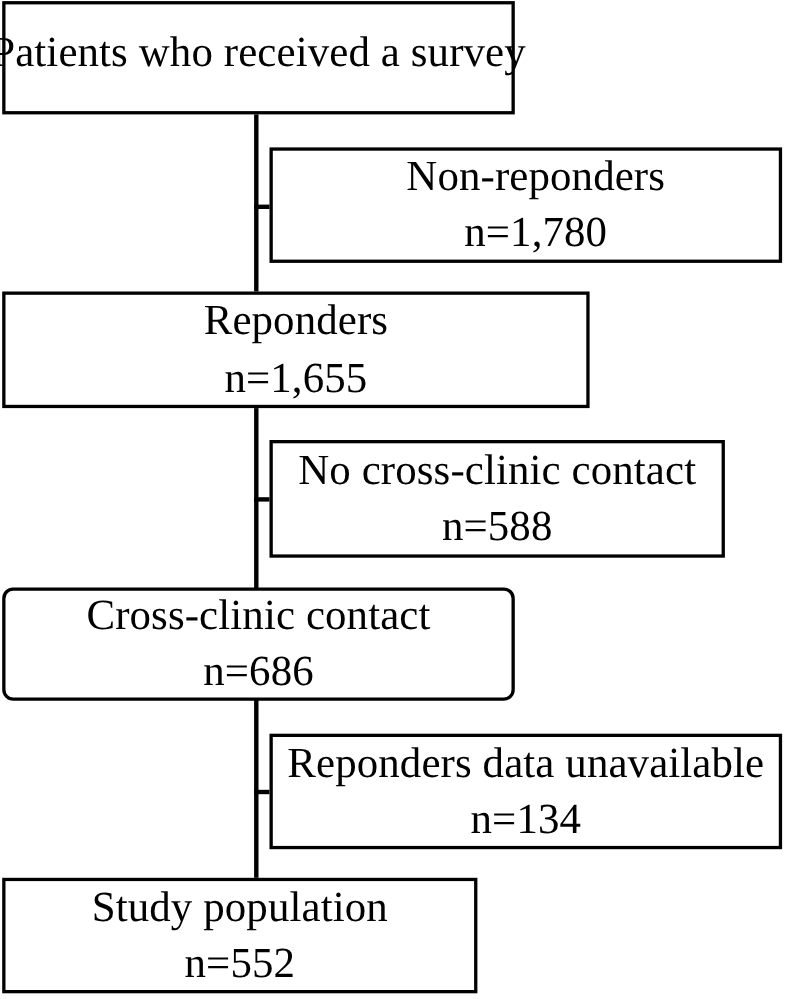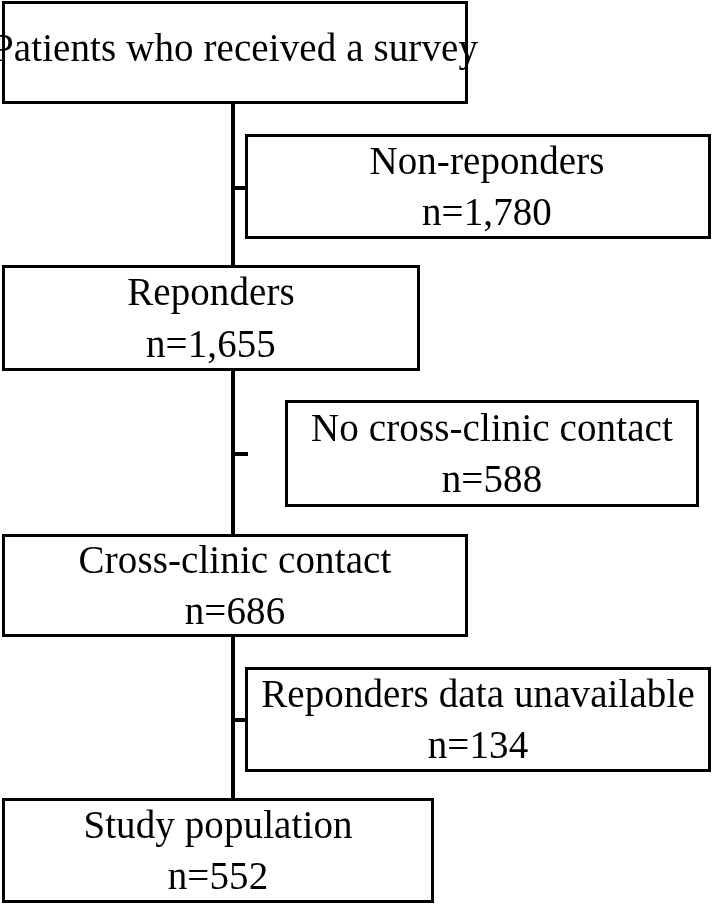--- a/index.html
+++ b/index.html
@@ -77,31 +77,31 @@
 
   <div class="node main" style="left:2px; top:1px; width:466px; height:103px;">
     <span class="node-label">Patients who received a survey</span>
   </div>
 
   <div class="node exclusion" style="left:245px; top:134px; width:466px; height:105px;padding-left:18px;">
     <span class="node-label">Non-reponders</span>
     <span class="node-count">n=1,780</span>
   </div>
 
-  <div class="node main" style="left:2px; top:265px; width:418px; height:106px;">
+  <div class="node main" style="left:2px; top:265px; width:534px; height:106px;">
     <span class="node-label">Reponders</span>
     <span class="node-count">n=1,655</span>
   </div>
 
-  <div class="node exclusion" style="left:245px; top:400px; width:414px; height:107px;margin-left:40px;">
+  <div class="node exclusion" style="left:245px; top:400px; width:414px; height:107px;">
     <span class="node-label">No cross-clinic contact</span>
     <span class="node-count">n=588</span>
   </div>
 
-  <div class="node main" style="left:2px; top:534px; width:466px; height:103px;">
+  <div class="node main" style="left:2px; top:534px; width:466px; height:103px;border-radius:10px;">
     <span class="node-label">Cross-clinic contact</span>
     <span class="node-count">n=686</span>
   </div>
 
   <div class="node exclusion" style="left:245px; top:667px; width:466px; height:105px;">
     <span class="node-label">Reponders data unavailable</span>
     <span class="node-count">n=134</span>
   </div>
 
   <div class="node main" style="left:2px; top:798px; width:432px; height:105px;">

